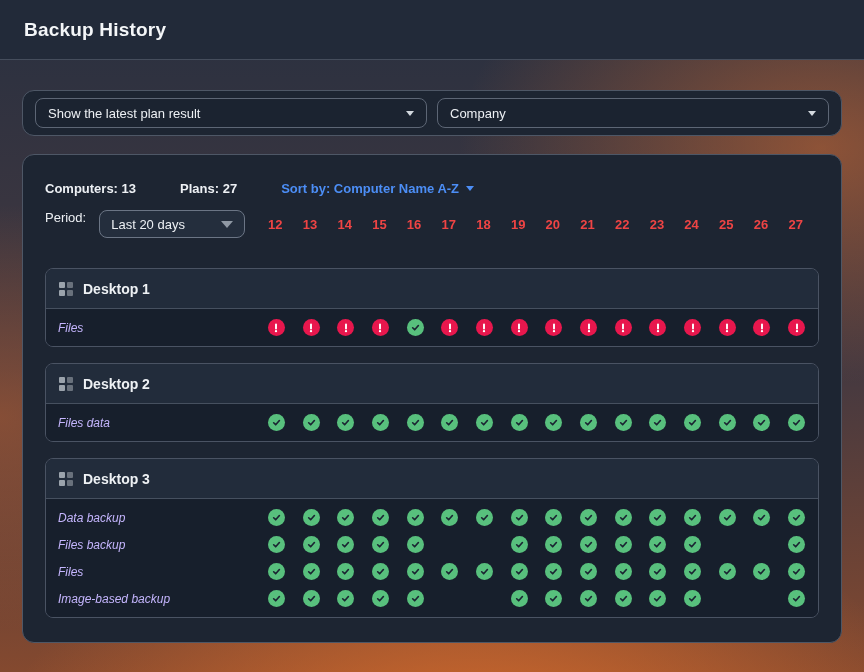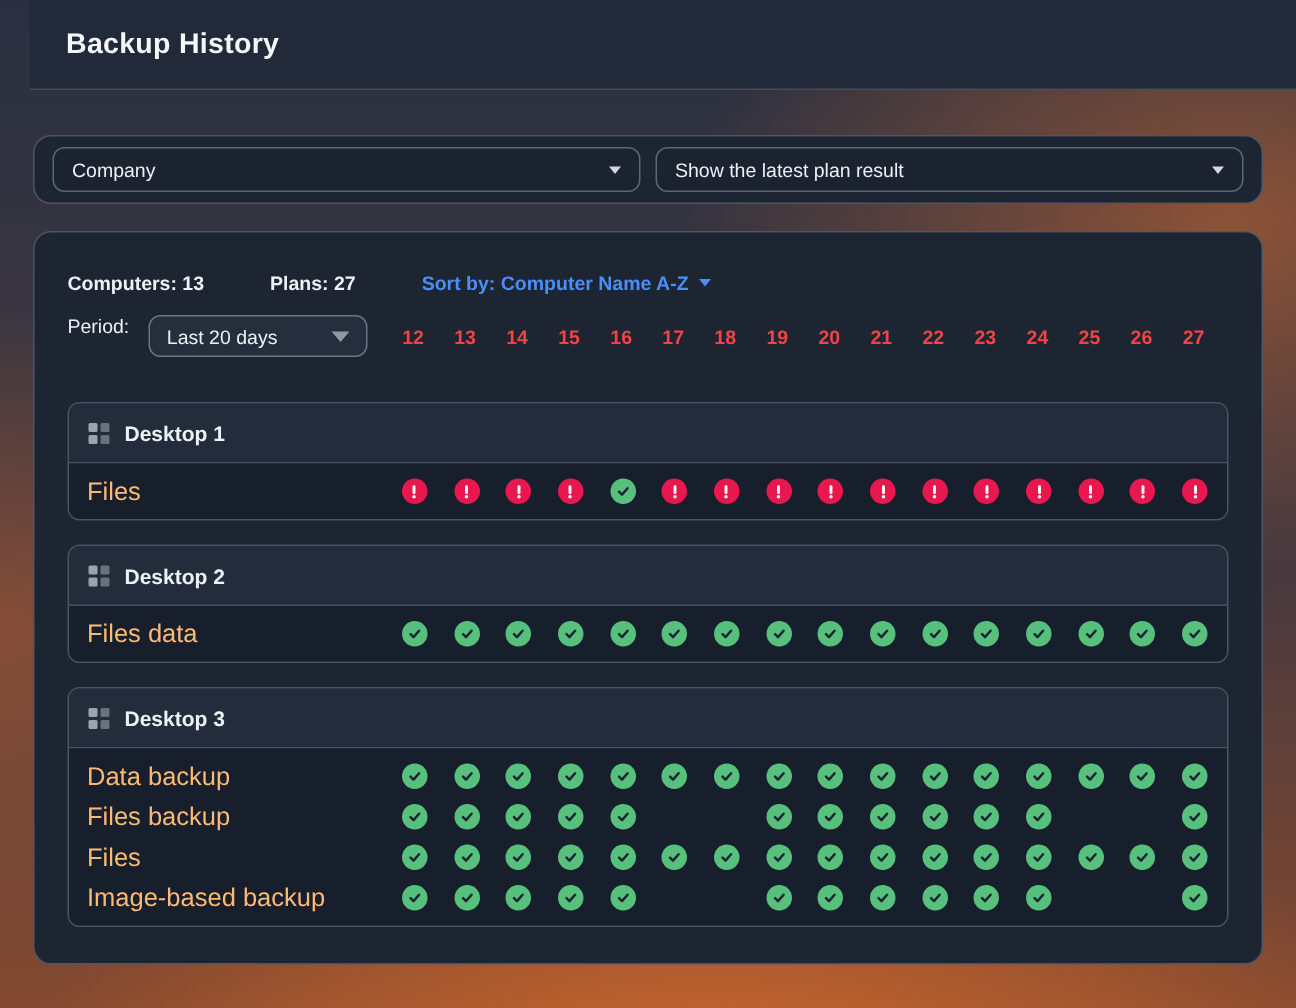--- a/index.html
+++ b/index.html
@@ -12,21 +12,21 @@
   body{
     font-family:"Liberation Sans", sans-serif; color:var(--txt);
     background:
       radial-gradient(ellipse 60% 50% at 95% 22%, rgba(214,108,48,.55), transparent 70%),
       radial-gradient(ellipse 50% 45% at 0% 62%, rgba(170,90,50,.60), transparent 70%),
       radial-gradient(ellipse 80% 60% at 55% 115%, rgba(224,112,44,.95), transparent 70%),
       linear-gradient(180deg, #293040 0%, #453940 55%, #84492f 100%);
   }
   .topbar{
     height:60px; background:#222a39; border-bottom:1px solid #454d5c;
-    display:flex; align-items:center; padding:0 24px;margin-left:20px;
+    display:flex; align-items:center; padding:0 24px;
   }
   .topbar h1{font-size:19px; font-weight:700; letter-spacing:.2px; color:#f4f6f8;}
   .content{padding:30px 22px 0;}
   .card{
     background:var(--card); border:1px solid var(--card-border); border-radius:12px;
   }
   
   .toolbar{height:46px; display:flex; align-items:center; gap:10px; padding:0 12px; margin-bottom:18px;}
   .search-wrap{
     width:284px; height:30px; display:flex; align-items:stretch;
@@ -74,42 +74,42 @@
     height:40px; background:#222c3b; border-bottom:1px solid #46505f;
     display:flex; align-items:center; padding:0 13px; gap:10px;
   }
   .section-name{font-size:14px; font-weight:700; color:#eef1f4;}
   .win-icon{width:14px; height:14px; display:grid; grid-template-columns:1fr 1fr; gap:2px; flex:none;}
   .win-icon span{border-radius:1px;}
   .win-icon span:nth-child(1),.win-icon span:nth-child(3){background:#9ba3ac;}
   .win-icon span:nth-child(2),.win-icon span:nth-child(4){background:#69717c;}
   .section-body{background:#171f2c; padding:5px 0;}
   .plan-row{height:27px; display:flex; align-items:center; padding-left:12px;}
-  .plan-name{width:201px; font-size:17px; color:#fdba74; flex:none;}
+  .plan-name{width:201px; font-size:12px; color:#c4b5fd; flex:none;font-style:italic;}
   .cell{display:flex; align-items:center; justify-content:center;}
   .status{width:17px; height:17px; border-radius:50%; display:flex; align-items:center; justify-content:center; cursor:pointer;}
   .status.ok{background:var(--ok);}
   .status.err{background:var(--err);}
 </style>
 </head>
 <body>
 
 <header class="topbar">
   <h1>Backup History</h1>
 </header>
 
 <div class="content">
 
   <div class="card toolbar">
     <div class="select">
-      <span>Company</span>
+      <span>Show the latest plan result</span>
       <span class="chev"></span>
     </div>
     <div class="select">
-      <span>Show the latest plan result</span>
+      <span>Company</span>
       <span class="chev"></span>
     </div>
   </div>
 
   <div class="card main">
     <div class="stats-row">
       <span>Computers: 13</span>
       <span>Plans: 27</span>
       <span class="sort-link">
         <span>Sort by: Computer Name A-Z</span>

